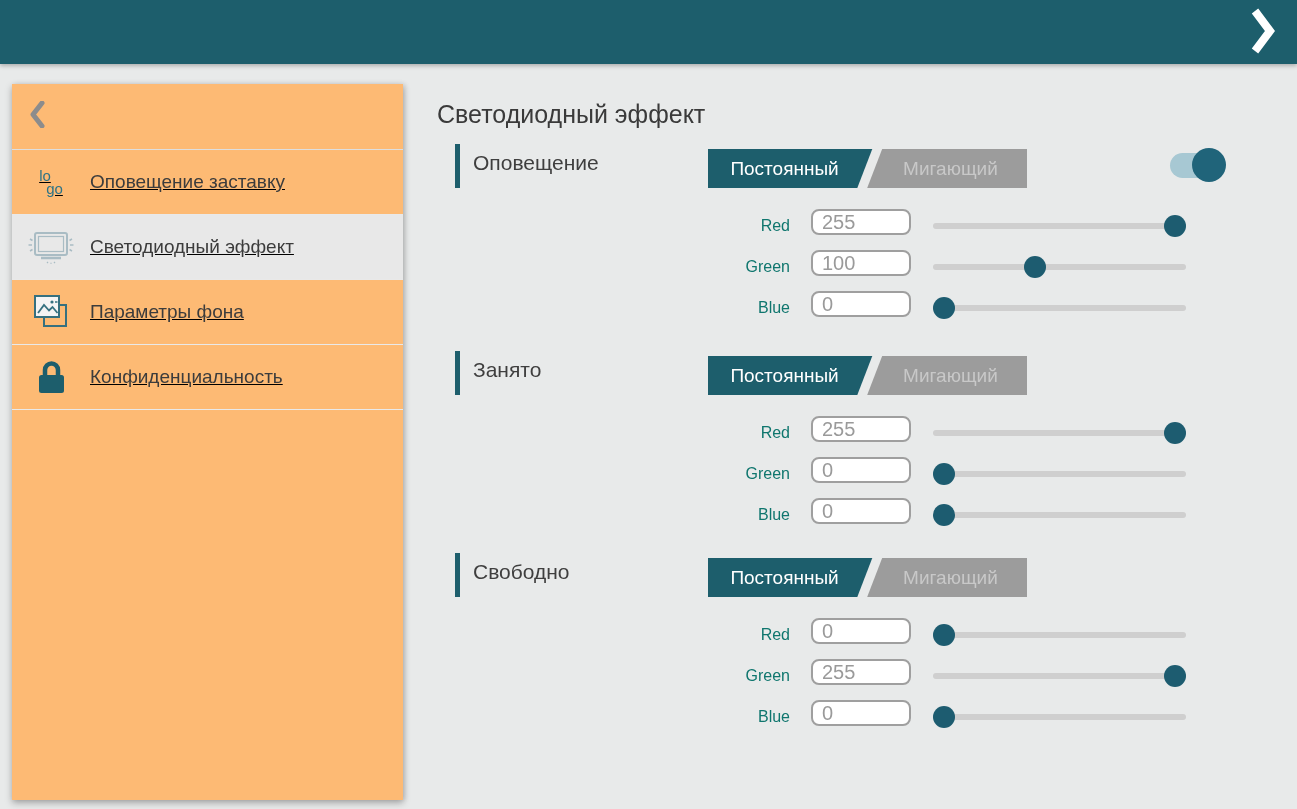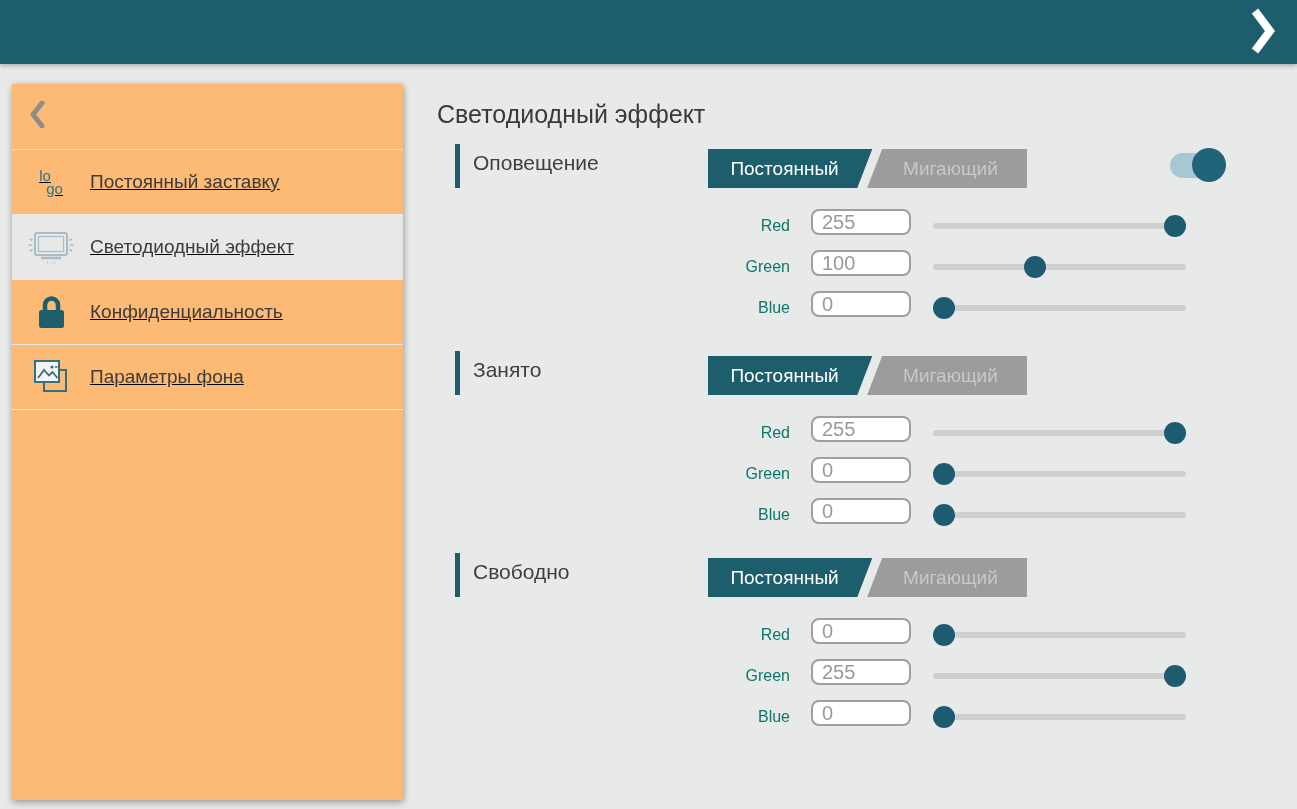--- a/index.html
+++ b/index.html
@@ -86,59 +86,59 @@
       </span>
     </div>
 
     <div class="sidebar-item">
       <div class="sidebar-icon-box">
         <div class="logo-icon">
           <span>lo</span>
           <span class="l2">go</span>
         </div>
       </div>
-      <div class="sidebar-label">Постоянный заставку</div>
+      <div class="sidebar-label">Оповещение заставку</div>
     </div>
 
 
     <div class="sidebar-item selected">
       <div class="sidebar-icon-box">
         <svg width="50" height="38" viewBox="0 0 50 38" fill="none" stroke="#a9bcc4" stroke-width="2">
           <rect x="9" y="5" width="32" height="22" rx="2"></rect>
           <rect x="12.5" y="8.5" width="25" height="15" stroke-width="1.2"></rect>
           <path d="M15 30 h20" stroke-width="2.5"></path>
           <path d="M4 11 l2.5 1.5 M2.5 17 h3.5 M4 23 l2.5 -1.5" stroke-width="1.5"></path>
           <path d="M46 11 l-2.5 1.5 M47.5 17 h-3.5 M46 23 l-2.5 -1.5" stroke-width="1.5"></path>
           <path d="M21 34 l1 1 M25 34.7 v1 M29 34 l-1 1" stroke-width="1.3"></path>
         </svg>
       </div>
       <div class="sidebar-label">Светодиодный эффект</div>
     </div>
 
     <div class="sidebar-item">
       <div class="sidebar-icon-box">
-        <svg width="32" height="36" viewBox="0 0 32 36">
-          <path d="M10 17 v-6 a6.5 6.5 0 0 1 13 0 v6" fill="none" stroke="#1d5e6c" stroke-width="4.5"></path>
-          <rect x="4" y="16" width="25" height="18" rx="2.5" fill="#1d5e6c"></rect>
-        </svg>
-      </div>
-      <div class="sidebar-label">Конфиденциальность</div>
-    </div>
-
-    <div class="sidebar-item">
-      <div class="sidebar-icon-box">
         <svg width="40" height="40" viewBox="0 0 40 40" fill="none" stroke="#35707f" stroke-width="2">
           <rect x="13" y="13" width="22" height="21"></rect>
           <rect x="4" y="4" width="24" height="21" fill="#f4f4f4"></rect>
           <path d="M7 21 l6 -8 l5 5.5 l3.5 -3.5 l5 6" stroke-width="1.8"></path>
           <circle cx="21" cy="10" r="1.6" fill="#35707f" stroke="none"></circle>
           <path d="M24 10 h2.5" stroke-width="1.5"></path>
         </svg>
       </div>
       <div class="sidebar-label">Параметры фона</div>
+    </div>
+
+    <div class="sidebar-item">
+      <div class="sidebar-icon-box">
+        <svg width="32" height="36" viewBox="0 0 32 36">
+          <path d="M10 17 v-6 a6.5 6.5 0 0 1 13 0 v6" fill="none" stroke="#1d5e6c" stroke-width="4.5"></path>
+          <rect x="4" y="16" width="25" height="18" rx="2.5" fill="#1d5e6c"></rect>
+        </svg>
+      </div>
+      <div class="sidebar-label">Конфиденциальность</div>
     </div>
   </div>
 
   <div class="main-title">Светодиодный эффект</div>
 
   <div class="section s1">
     <div class="section-bar"></div>
     <div class="section-title">Оповещение</div>
     <div class="segmented">
       <div class="seg seg-left"></div>

